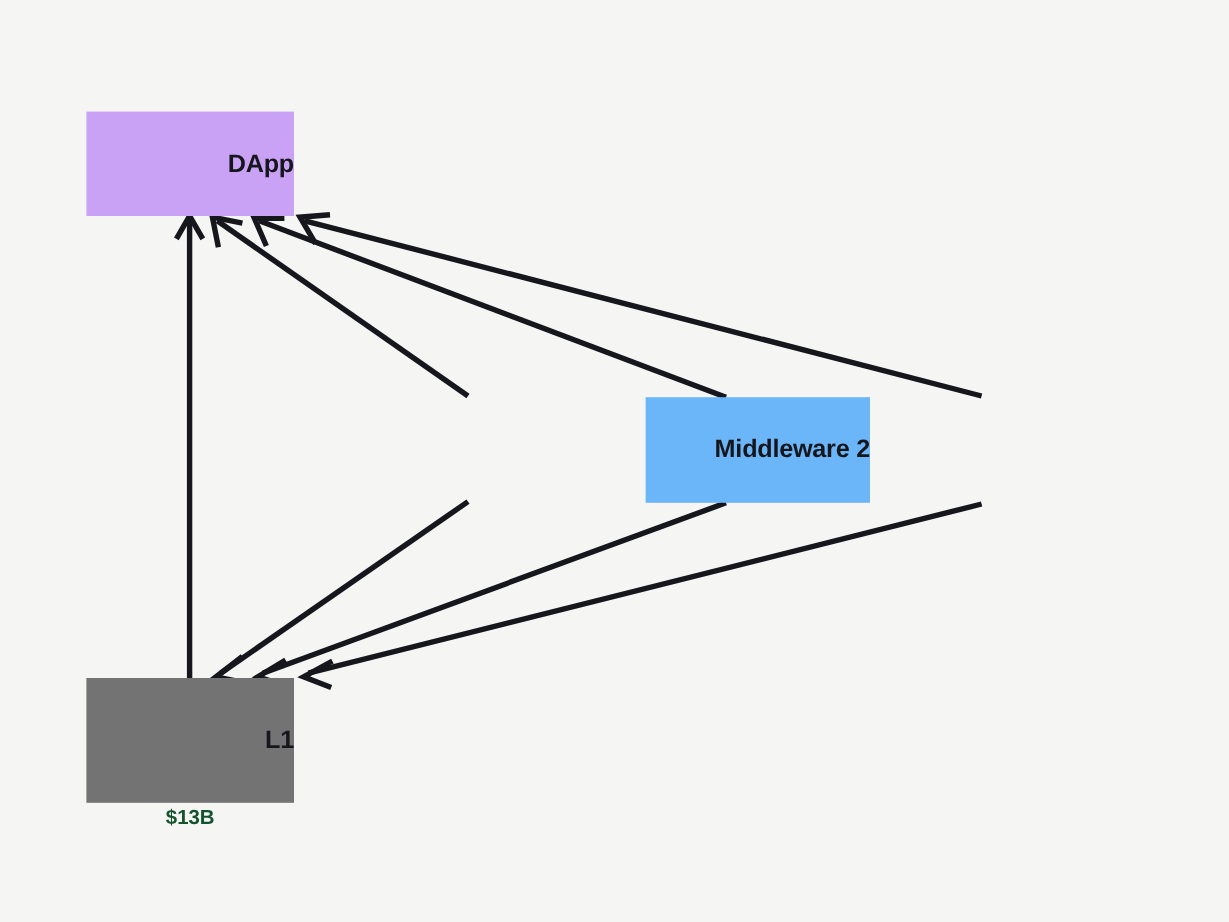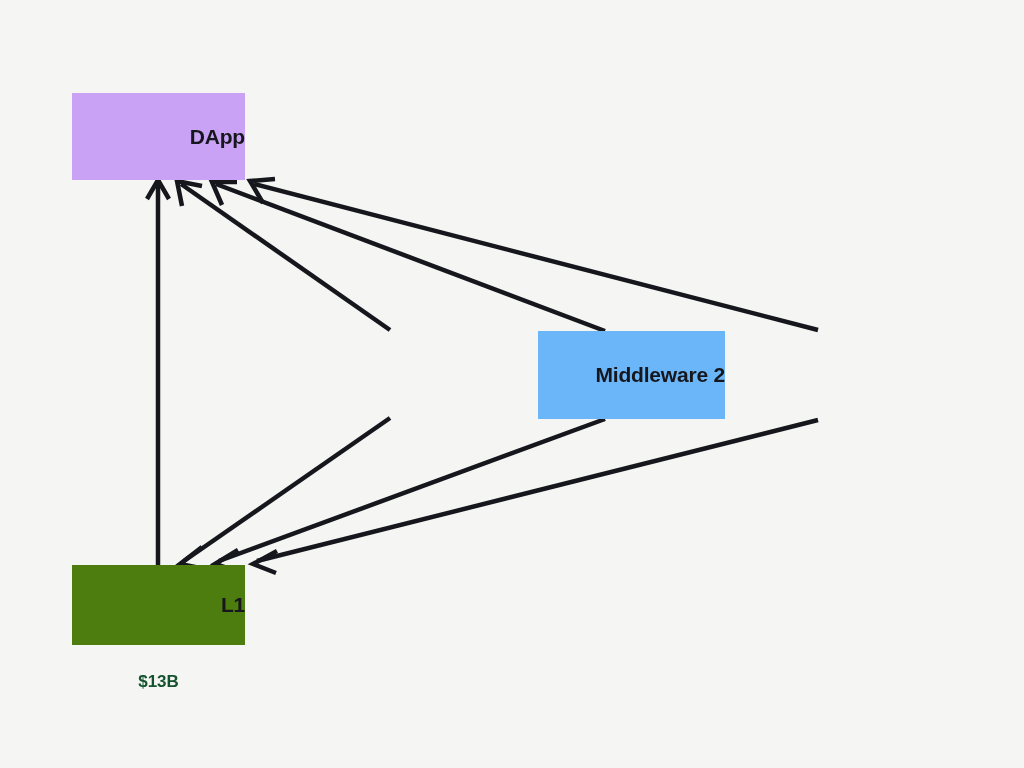--- a/index.html
+++ b/index.html
@@ -44,22 +44,22 @@
     left: 72px;
     top: 93px;
     width: 173px;
     height: 87px;
     background: #c9a2f5;
   }
   .node-l1 {
     left: 72px;
     top: 565px;
     width: 173px;
-    height: 80px;
-    background: #4d7c0f;
+    height: 104px;
+    background: #737373;
   }
   .node-mw1 {
     left: 296px;
     top: 330px;
     width: 188px;
     height: 88px;
     background: #6bb6f8;
   }
   .node-mw2 {
     left: 510px;

